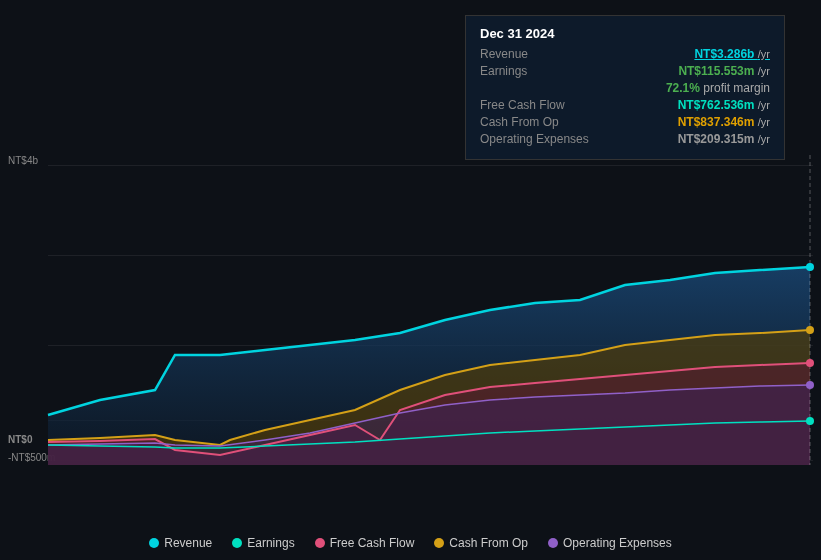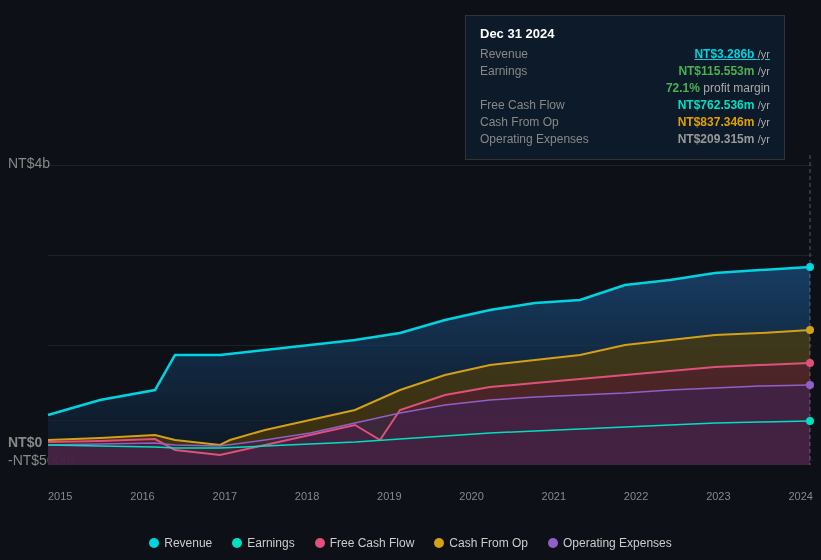--- a/index.html
+++ b/index.html
@@ -63,21 +63,21 @@
 
     .profit-margin {
       font-size: 12px;
       color: #aaa;
       margin-left: 4px;
     }
     .profit-margin span { color: #4caf50; font-weight: bold; }
 
     .y-label {
       position: absolute;
-      font-size: 14px;
+      font-size: 10px;
       color: #888;
     }
 
     .y-label-4b {
       top: 155px;
       left: 8px;
     }
 
     .y-label-0 {
       top: 434px;
@@ -207,32 +207,20 @@
 
     <line x1="810" y1="0" x2="810" y2="310" stroke="rgba(255,255,255,0.3)" stroke-width="1" stroke-dasharray="4,3"></line>
 
     <circle cx="810" cy="112" r="4" fill="#00d4e0"></circle>
     <circle cx="810" cy="175" r="4" fill="#d4a017"></circle>
     <circle cx="810" cy="208" r="4" fill="#e0507a"></circle>
     <circle cx="810" cy="230" r="4" fill="#9060c8"></circle>
     <circle cx="810" cy="266" r="4" fill="#00e0c0"></circle>
   </svg>
 
-  <div style="position:absolute; bottom:58px; left:48px; right:8px; display:flex; justify-content:space-between;">
-    <span class="x-label">2015</span>
-    <span class="x-label">2016</span>
-    <span class="x-label">2017</span>
-    <span class="x-label">2018</span>
-    <span class="x-label">2019</span>
-    <span class="x-label">2020</span>
-    <span class="x-label">2021</span>
-    <span class="x-label">2022</span>
-    <span class="x-label">2023</span>
-    <span class="x-label">2024</span>
-  </div>
 
   <div class="legend">
     <div class="legend-item">
       <div class="legend-dot" style="background:#00d4e0;"></div>
       <span>Revenue</span>
     </div>
     <div class="legend-item">
       <div class="legend-dot" style="background:#00e0c0;"></div>
       <span>Earnings</span>
     </div>

